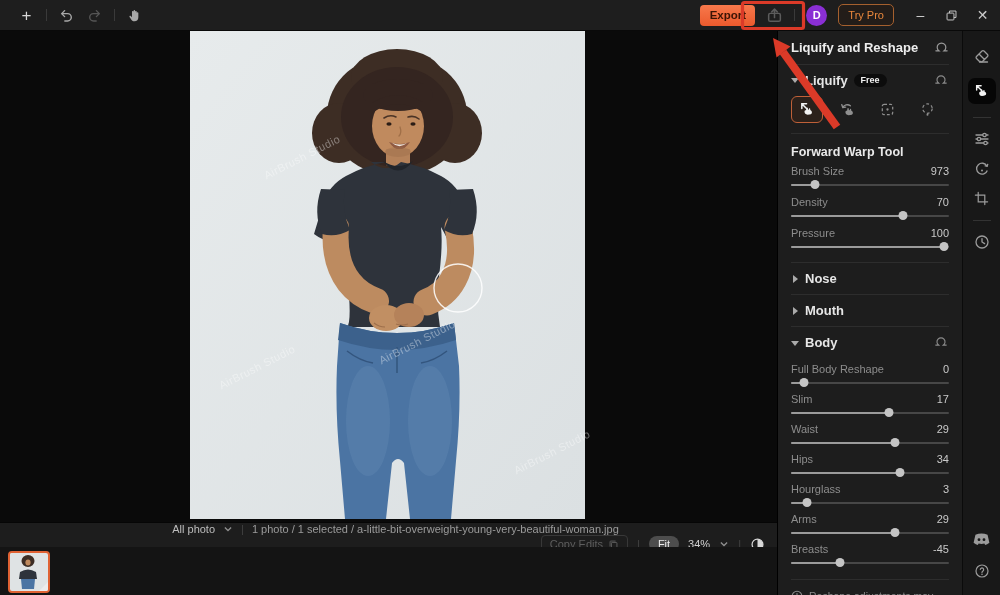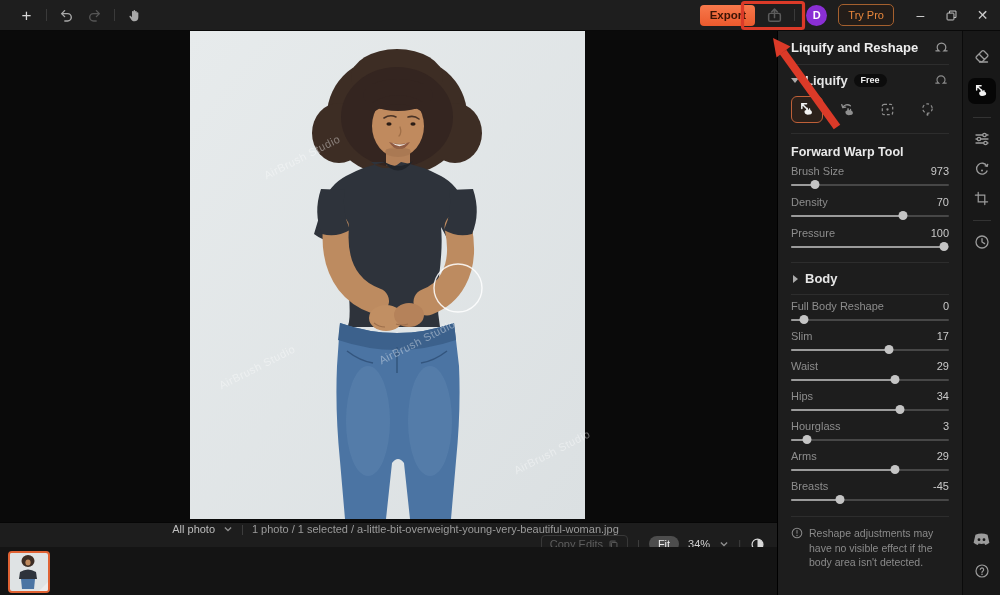--- a/index.html
+++ b/index.html
@@ -342,24 +342,47 @@
       </div>
     <div class="pdiv" style="margin-top:10px;"></div>
 
     <div id="collapsed-sections">
         <div class="collapsed">
           <span class="tri">
             <svg viewBox="0 0 8 8" width="8" height="8">
               <path d="M2 0 l5 4 -5 4z" fill="currentColor"></path>
             </svg>
           </span>
-          <span class="sec-title">Body</span>
-        </div>
-      </div>
-
+          <span class="sec-title">Nose</span>
+        </div>
+        <div class="collapsed">
+          <span class="tri">
+            <svg viewBox="0 0 8 8" width="8" height="8">
+              <path d="M2 0 l5 4 -5 4z" fill="currentColor"></path>
+            </svg>
+          </span>
+          <span class="sec-title">Mouth</span>
+        </div>
+      </div>
+
+    <div class="sec-row" style="height:31px;">
+      <span class="sec-left">
+        <span class="tri">
+            <svg viewBox="0 0 8 8" width="8" height="8">
+              <path d="M0 2 h8 l-4 5z" fill="currentColor"></path>
+            </svg>
+          </span>
+        <span class="sec-title">Body</span>
+      </span>
+      <span class="reset-ic dim">
+        <svg viewBox="0 0 16 16" width="14" height="14" fill="none" stroke="currentColor" stroke-width="1.3">
+            <path d="M2 11.5 h3.2 a4.6 4.6 0 1 1 5.6 0 H14" stroke-linecap="round"></path>
+          </svg>
+      </span>
+    </div>
     <div id="body-sliders">
         <div class="srow compact">
           <div class="shead">
             <span>Full Body Reshape</span>
             <span class="sval">0</span>
           </div>
           <div class="strack">
             <div class="rail-line"></div>
             <div class="sfill" style="width: 8%;"></div>
             <div class="sthumb" style="left: 8%;"></div>

